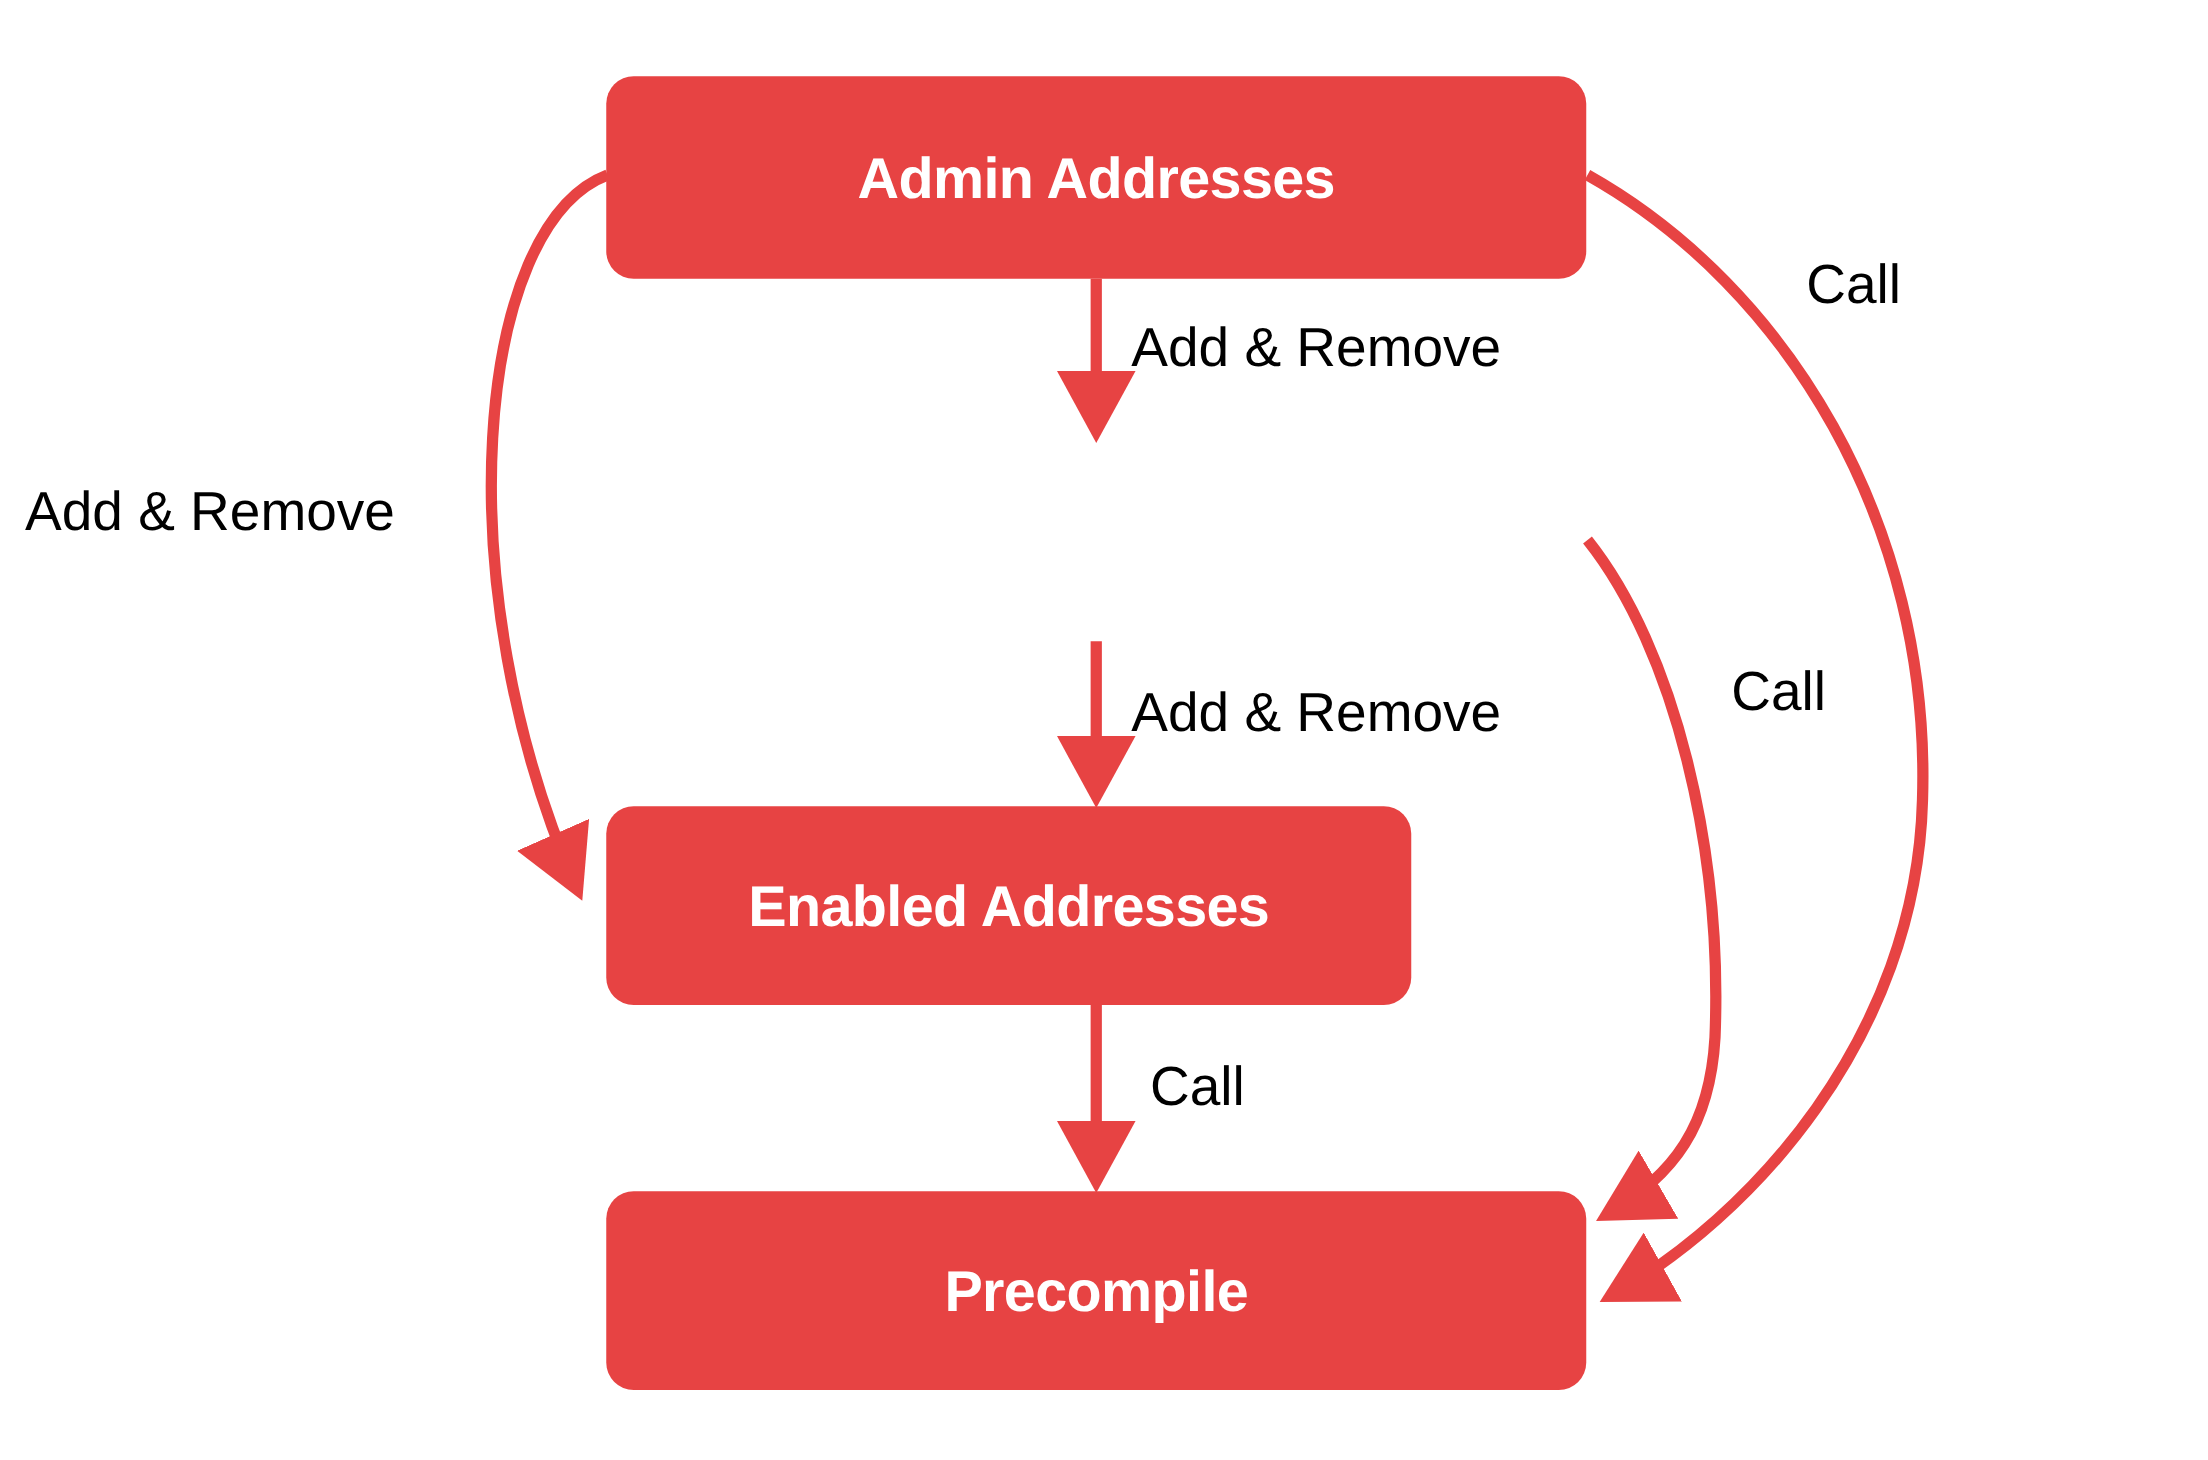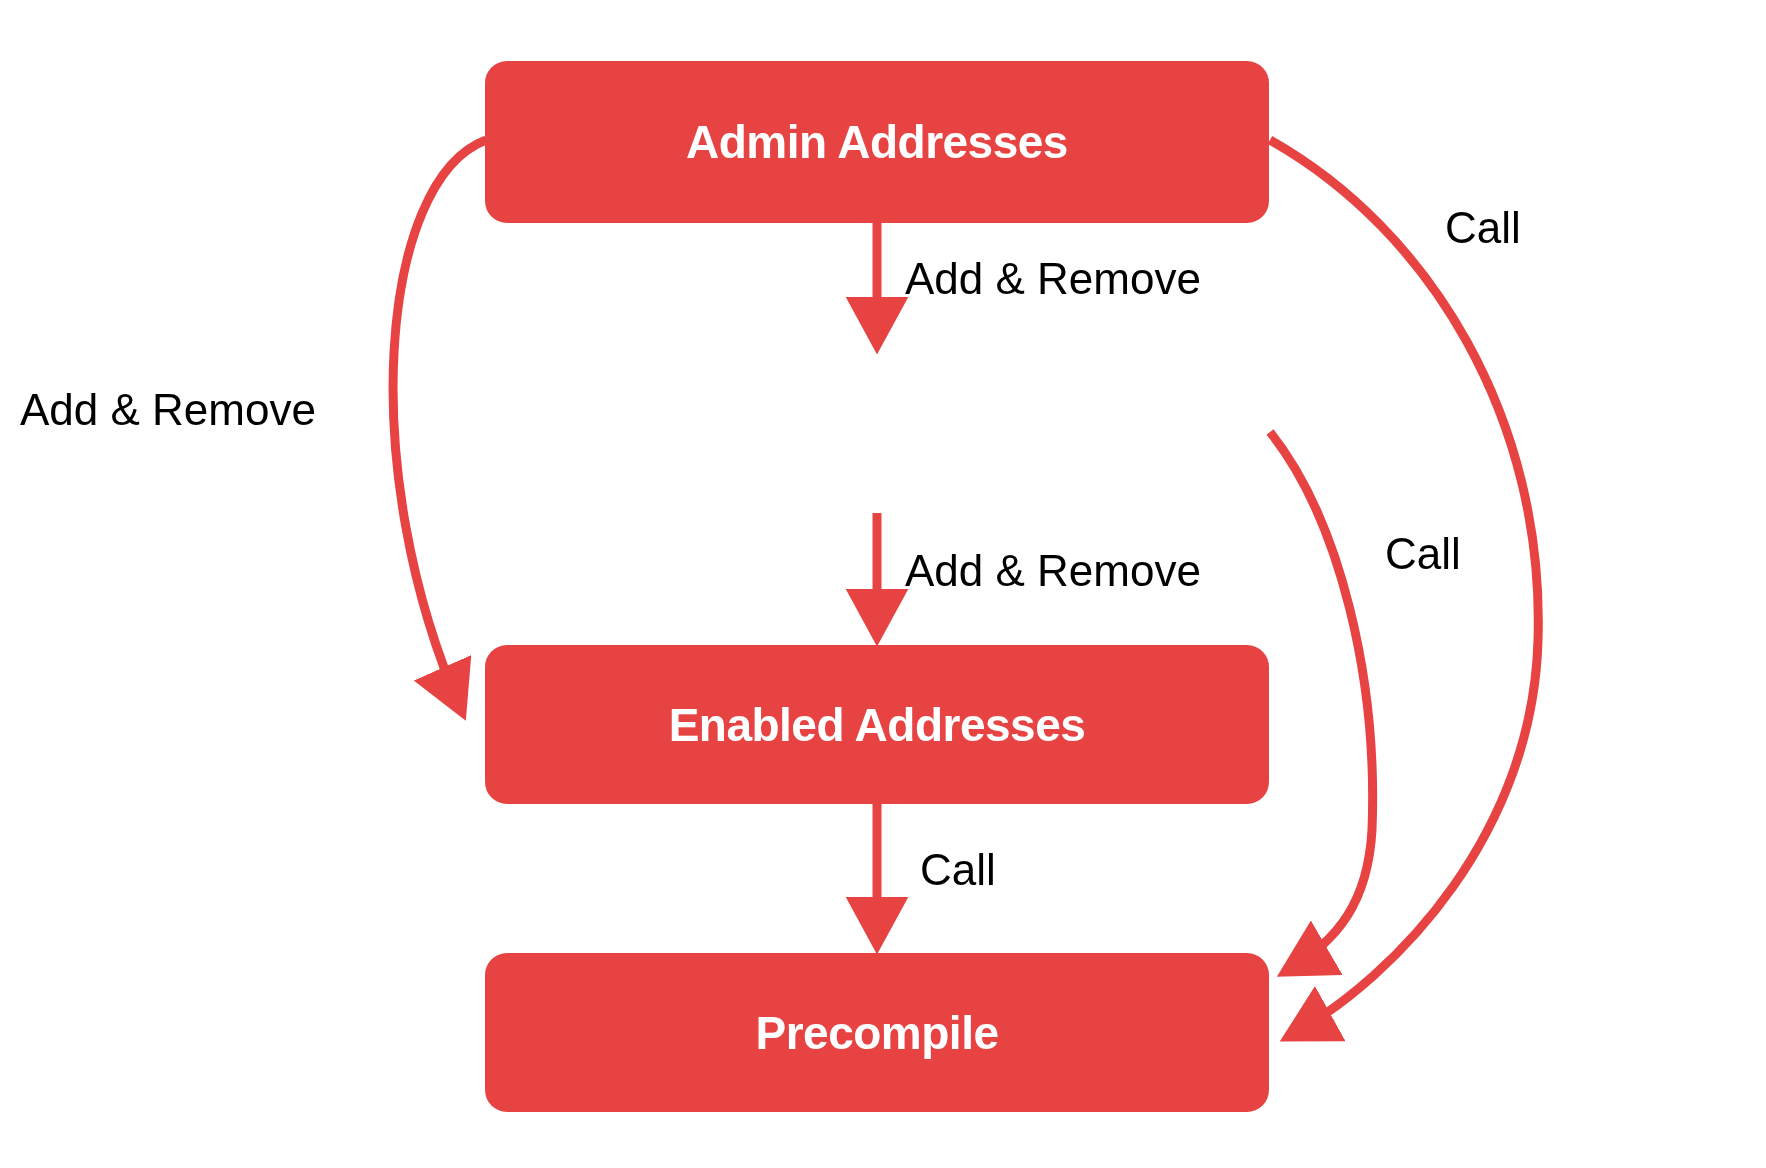--- a/index.html
+++ b/index.html
@@ -47,21 +47,21 @@
     font-family: Liberation Sans, sans-serif;
     font-weight: normal;
     font-size: 44px;
     line-height: 1;
     white-space: nowrap;
     z-index: 3;
   }
   
   #node-admin   { left: 485px; top: 61px;  width: 784px; height: 162px; }
   #node-manager { left: 485px; top: 353px; width: 784px; height: 160px; }
-  #node-enabled { left: 485px; top: 645px; width: 784px; height: 159px; }
+  #node-enabled { left: 485px; top: 645px; width: 644px; height: 159px; }
   #node-precompile { left: 485px; top: 953px; width: 784px; height: 159px; }
   
   #label-admin-manager    { left: 905px;  top: 257px; }
   #label-manager-enabled  { left: 905px;  top: 549px; }
   #label-enabled-precompile { left: 920px; top: 848px; }
   #label-admin-enabled    { left: 20px;   top: 388px; }
   #label-admin-precompile { left: 1445px; top: 206px; }
   #label-manager-precompile { left: 1385px; top: 532px; }
 </style>
 </head>

